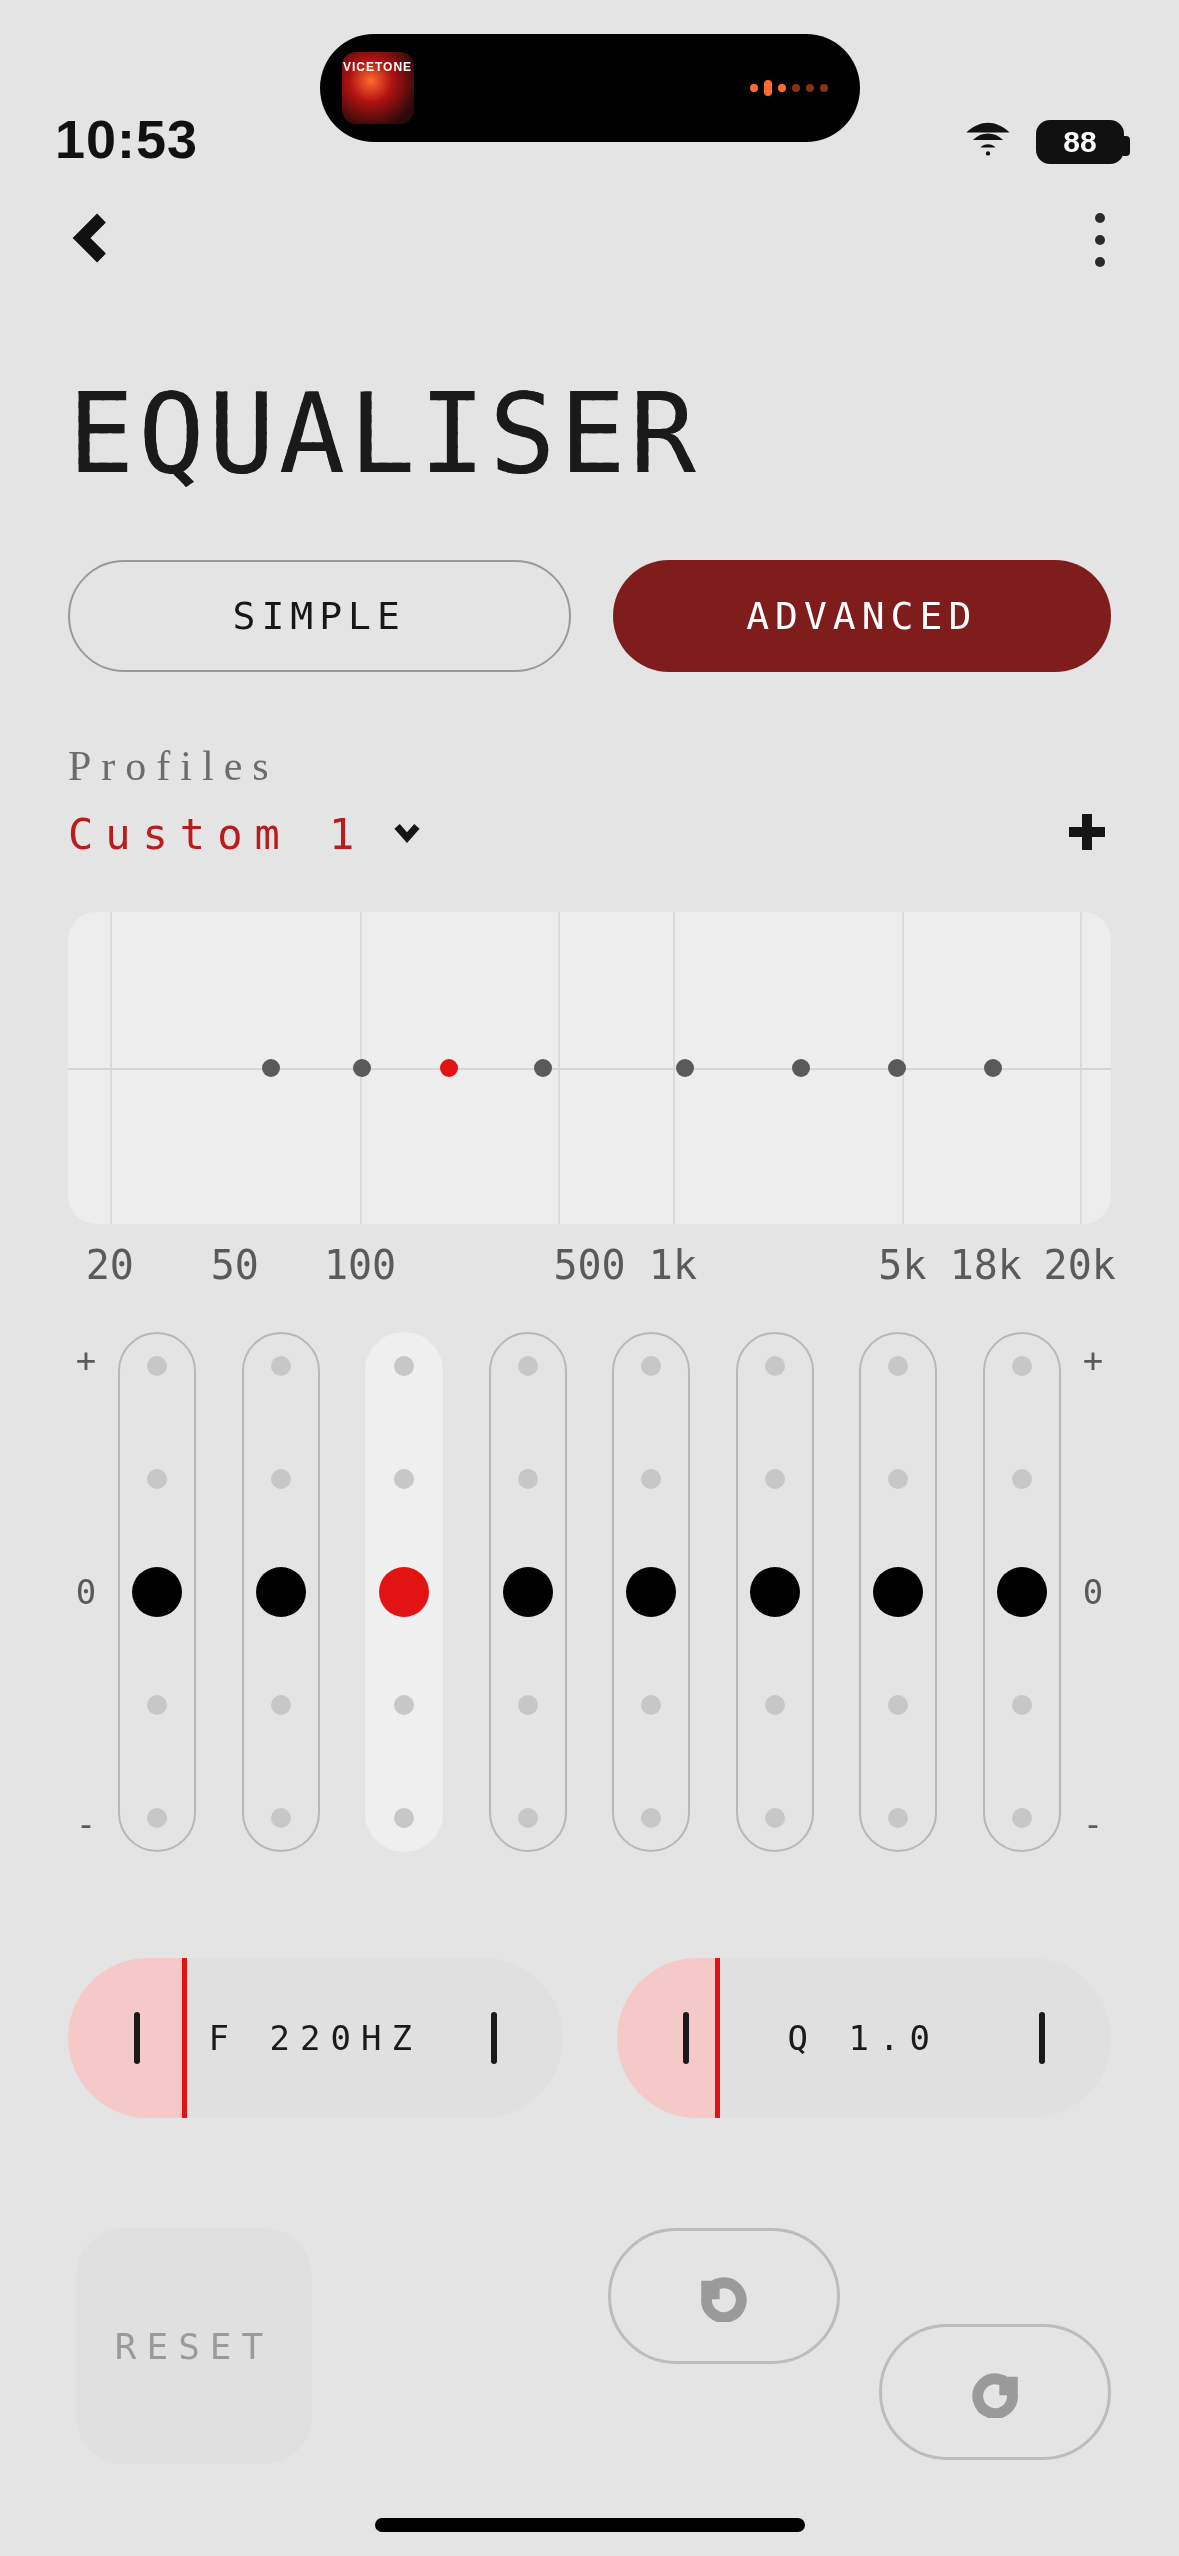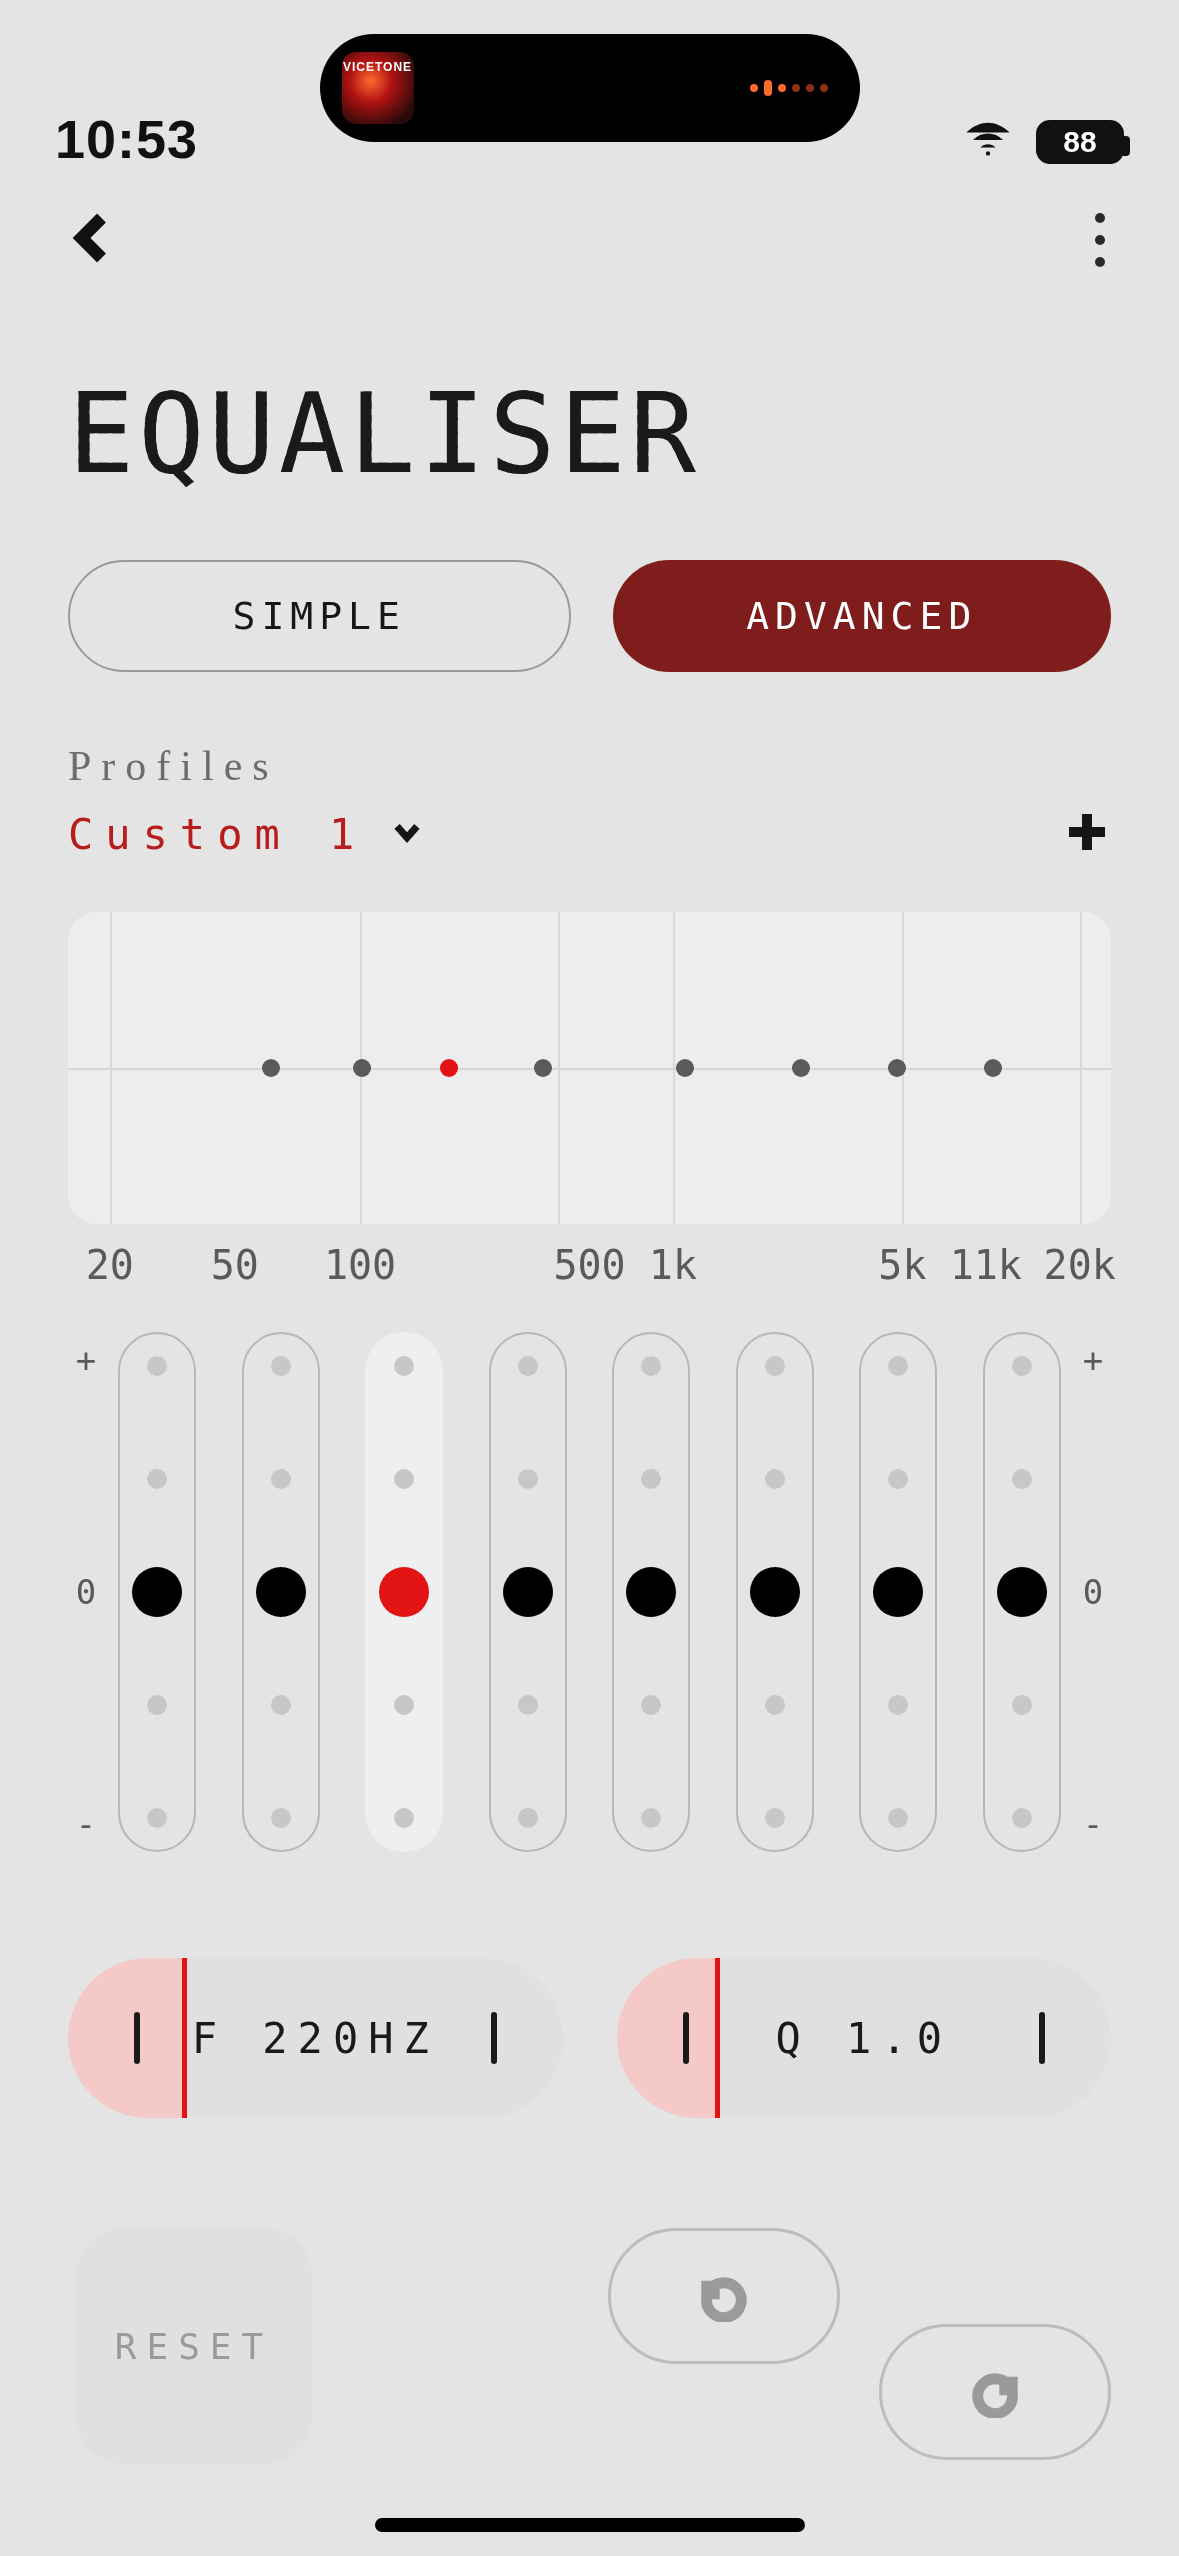--- a/index.html
+++ b/index.html
@@ -241,21 +241,21 @@
   }
   .fq-cursor{
     position:absolute; top:0; bottom:0; width:5px; background:#e11313;
   }
   .fq-edge{
     position:absolute; top:50%; transform:translateY(-50%);
     width:6px; height:52px; background:#1a1a1a; border-radius:3px;
   }
   .fq-label{
     position:relative;
-    font-family: monospace; font-size:42px; letter-spacing:10px;
+    font-family: monospace; font-size:34px; letter-spacing:10px;
     color:#1a1a1a;
   }
 
   
   .actions{
     position:absolute; top:2228px; left:68px; right:68px;
     height: 260px;
   }
   .reset-btn{
     position:absolute; left:8px; top:0;
@@ -377,21 +377,21 @@
       <div class="graph-dot" style="left: 79.5%;"></div>
       <div class="graph-dot" style="left: 88.7%;"></div>
     </div>
   <div class="graph-ticks" id="graph-ticks">
       <span style="left: 4%;">20</span>
       <span style="left: 16%;">50</span>
       <span style="left: 28%;">100</span>
       <span style="left: 50%;">500</span>
       <span style="left: 58%;">1k</span>
       <span style="left: 80%;">5k</span>
-      <span style="left: 88%;">11k</span>
+      <span style="left: 88%;">18k</span>
       <span style="left: 97%;">20k</span>
     </div>
 </div>
 
 <div class="sliders-zone">
   <div class="side-labels">
     <span>+</span>
     <span>0</span>
     <span>-</span>
   </div>

